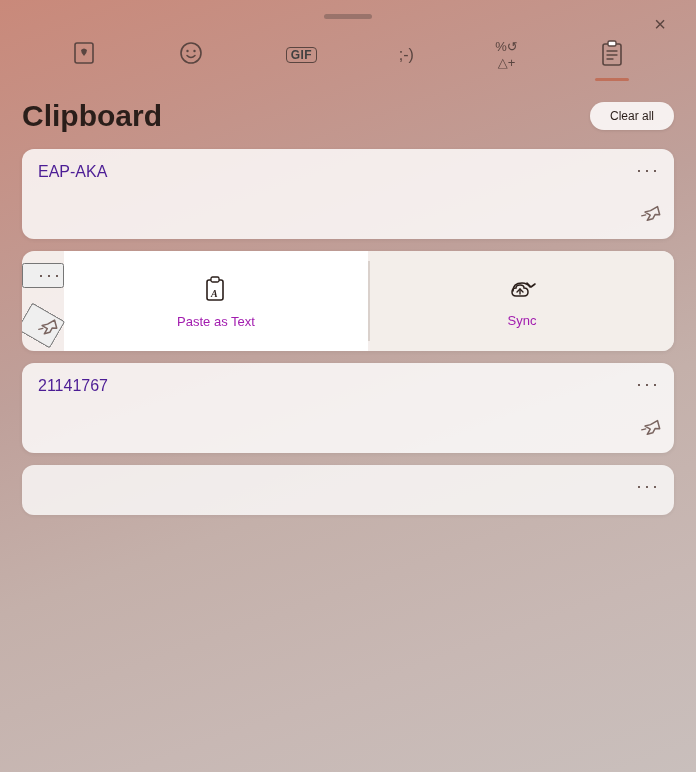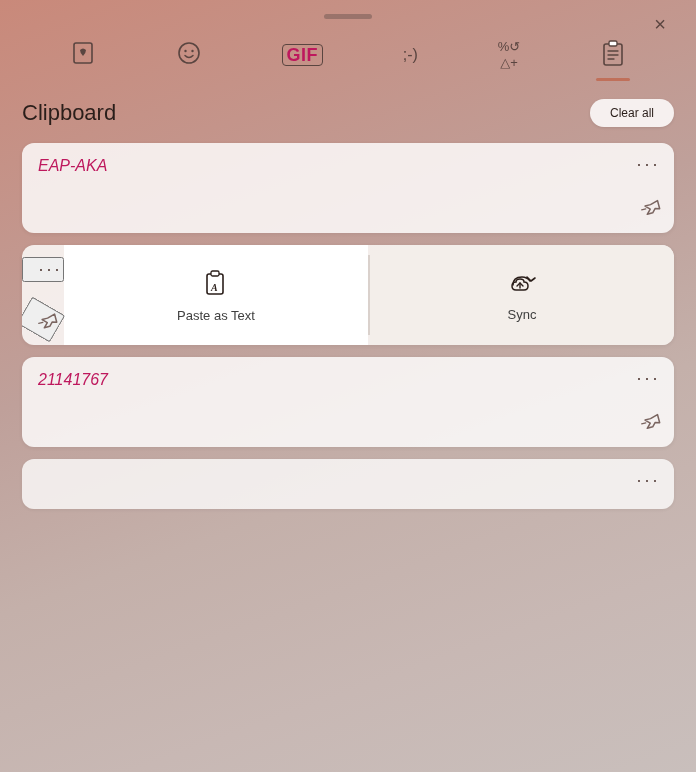--- a/index.html
+++ b/index.html
@@ -98,22 +98,22 @@
 
     
     .header-row {
       display: flex;
       align-items: center;
       justify-content: space-between;
       margin-bottom: 16px;
     }
 
     .header-title {
-      font-size: 22px;
-      font-weight: 400;
+      font-size: 30px;
+      font-weight: 700;
       color: #2a1e1a;
     }
 
     .clear-all-btn {
       background: rgba(255,255,255,0.85);
       border: none;
       border-radius: 20px;
       padding: 7px 20px;
       font-size: 12px;
       color: #2a1e1a;
@@ -131,24 +131,23 @@
       padding: 14px 16px 12px;
       display: flex;
       flex-direction: column;
       position: relative;
       min-height: 90px;
       box-shadow: 0 1px 4px rgba(0,0,0,0.07);
     }
 
     .card-text {
       font-size: 16px;
-      color: #be185d;
+      color: #4c1d95;
       font-weight: 400;
       flex: 1;
-      font-style: italic;
     }
 
     .card-more-btn {
       position: absolute;
       top: 12px;
       right: 14px;
       background: none;
       border: none;
       font-size: 18px;
       color: #5a4540;
@@ -216,21 +215,21 @@
     }
 
     .action-icon {
       font-size: 22px;
       color: #2a1e1a;
       line-height: 1;
     }
 
     .action-label {
       font-size: 13px;
-      color: #404040;
+      color: #a21caf;
     }
 
     .more-pin-row {
       display: flex;
       flex-direction: column;
       justify-content: space-between;
       padding: 12px 0 10px;
     }
 
     .more-dots {
@@ -276,21 +275,21 @@
         <svg width="26" height="26" viewBox="0 0 26 26" fill="none" xmlns="http://www.w3.org/2000/svg">
           <circle cx="13" cy="13" r="10" stroke="#5a4540" stroke-width="1.6" fill="none"></circle>
           <circle cx="9.5" cy="11" r="1.2" fill="#5a4540"></circle>
           <circle cx="16.5" cy="11" r="1.2" fill="#5a4540"></circle>
           <path d="M9 15.5 Q13 19.5 17 15.5" stroke="#5a4540" stroke-width="1.5" fill="none" stroke-linecap="round"></path>
         </svg>
       </span>
     </div>
 
     <div class="tab-item">
-      <span class="tab-icon" style="font-size:18px; font-weight:600; color:#be185d; border: 1.6px solid #5a4540; border-radius:4px; padding: 1px 4px; letter-spacing:0.5px;">GIF</span>
+      <span class="tab-icon" style="font-size:12px; font-weight:600; color:#404040; border: 1.6px solid #5a4540; border-radius:4px; padding: 1px 4px; letter-spacing:0.5px;">GIF</span>
     </div>
 
     <div class="tab-item">
       <span class="tab-icon" style="font-size:16px; color:#5a4540;">;-)</span>
     </div>
 
     <div class="tab-item">
       <span class="tab-icon" style="font-size:13px; color:#5a4540; text-align:center; line-height:1.2;">%↺<br>△+</span>
     </div>
 

